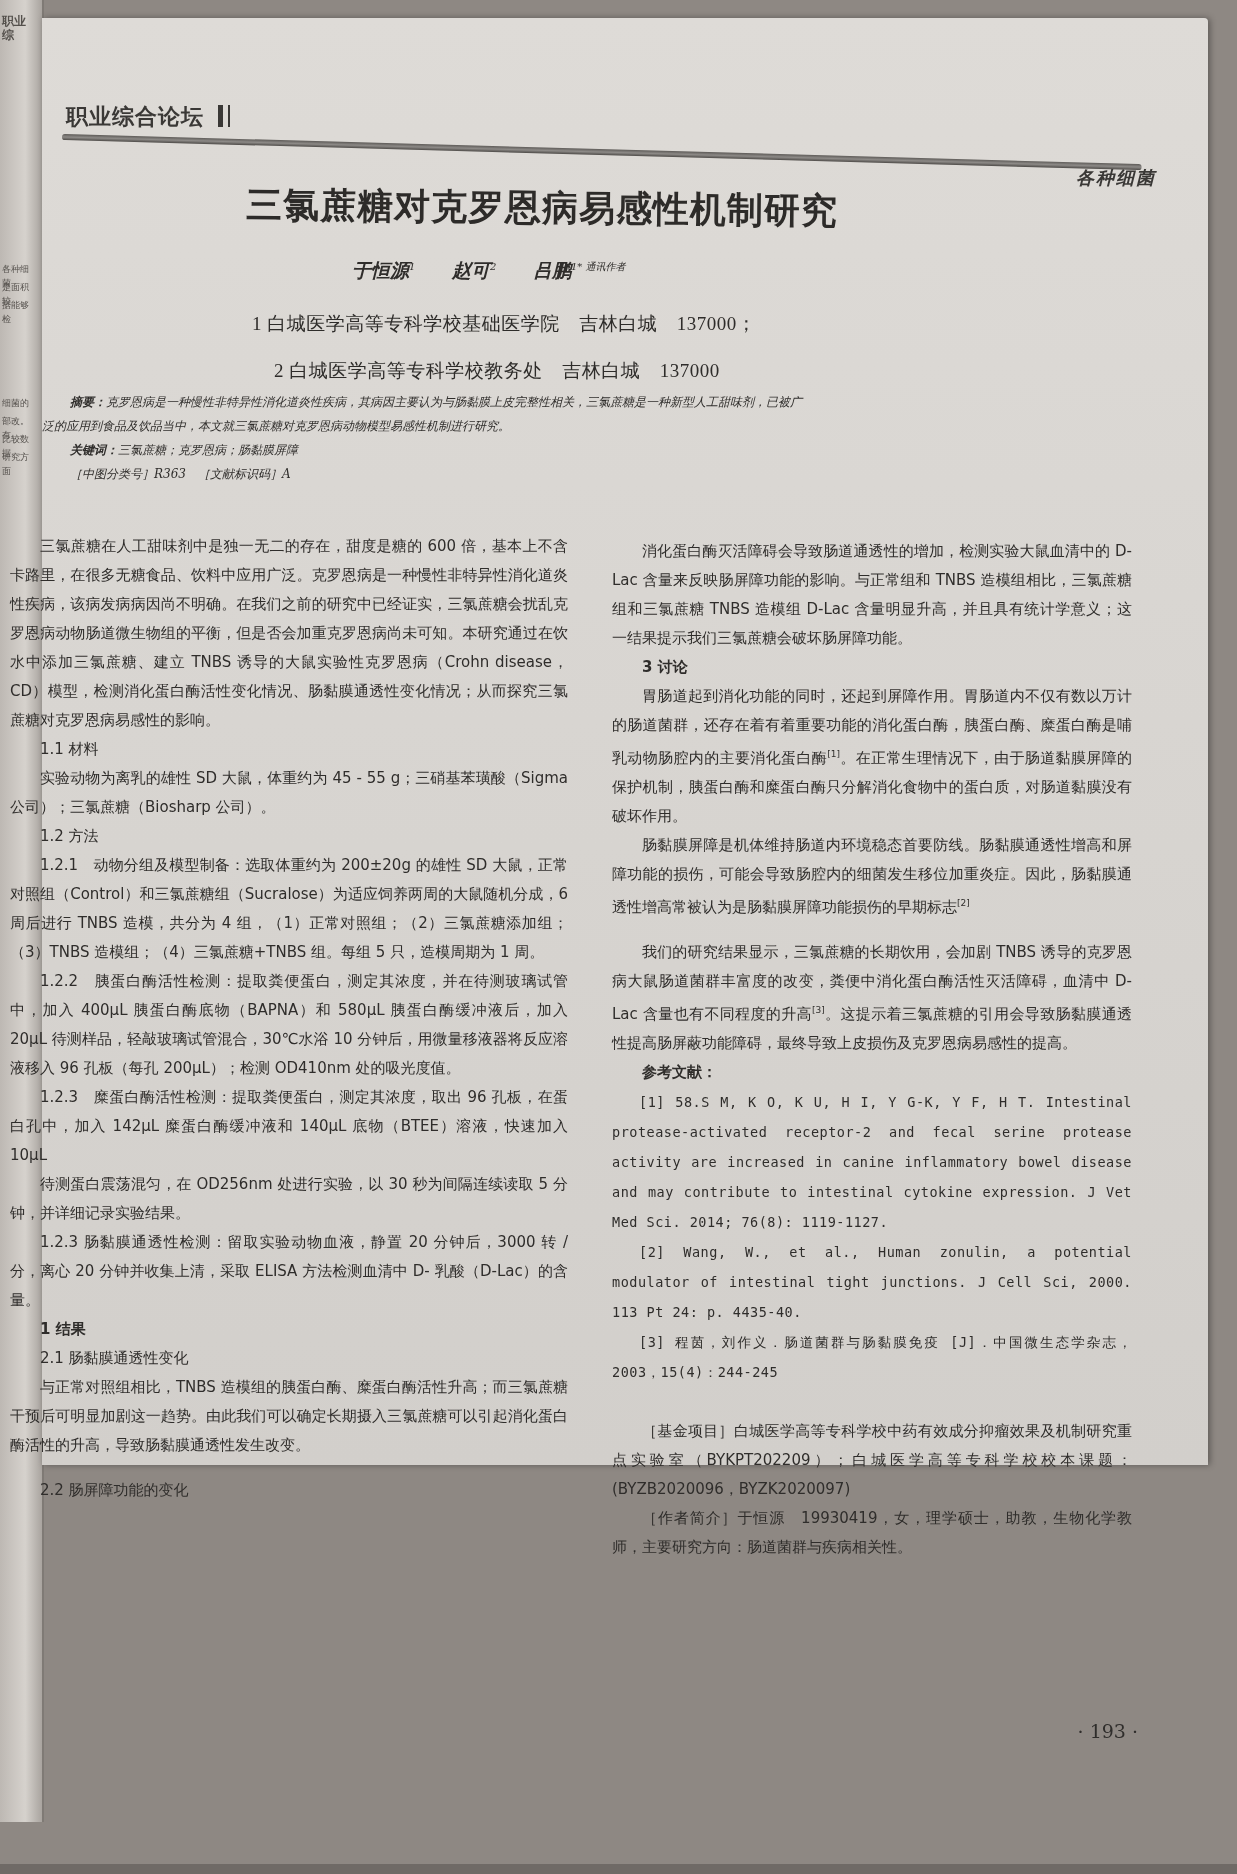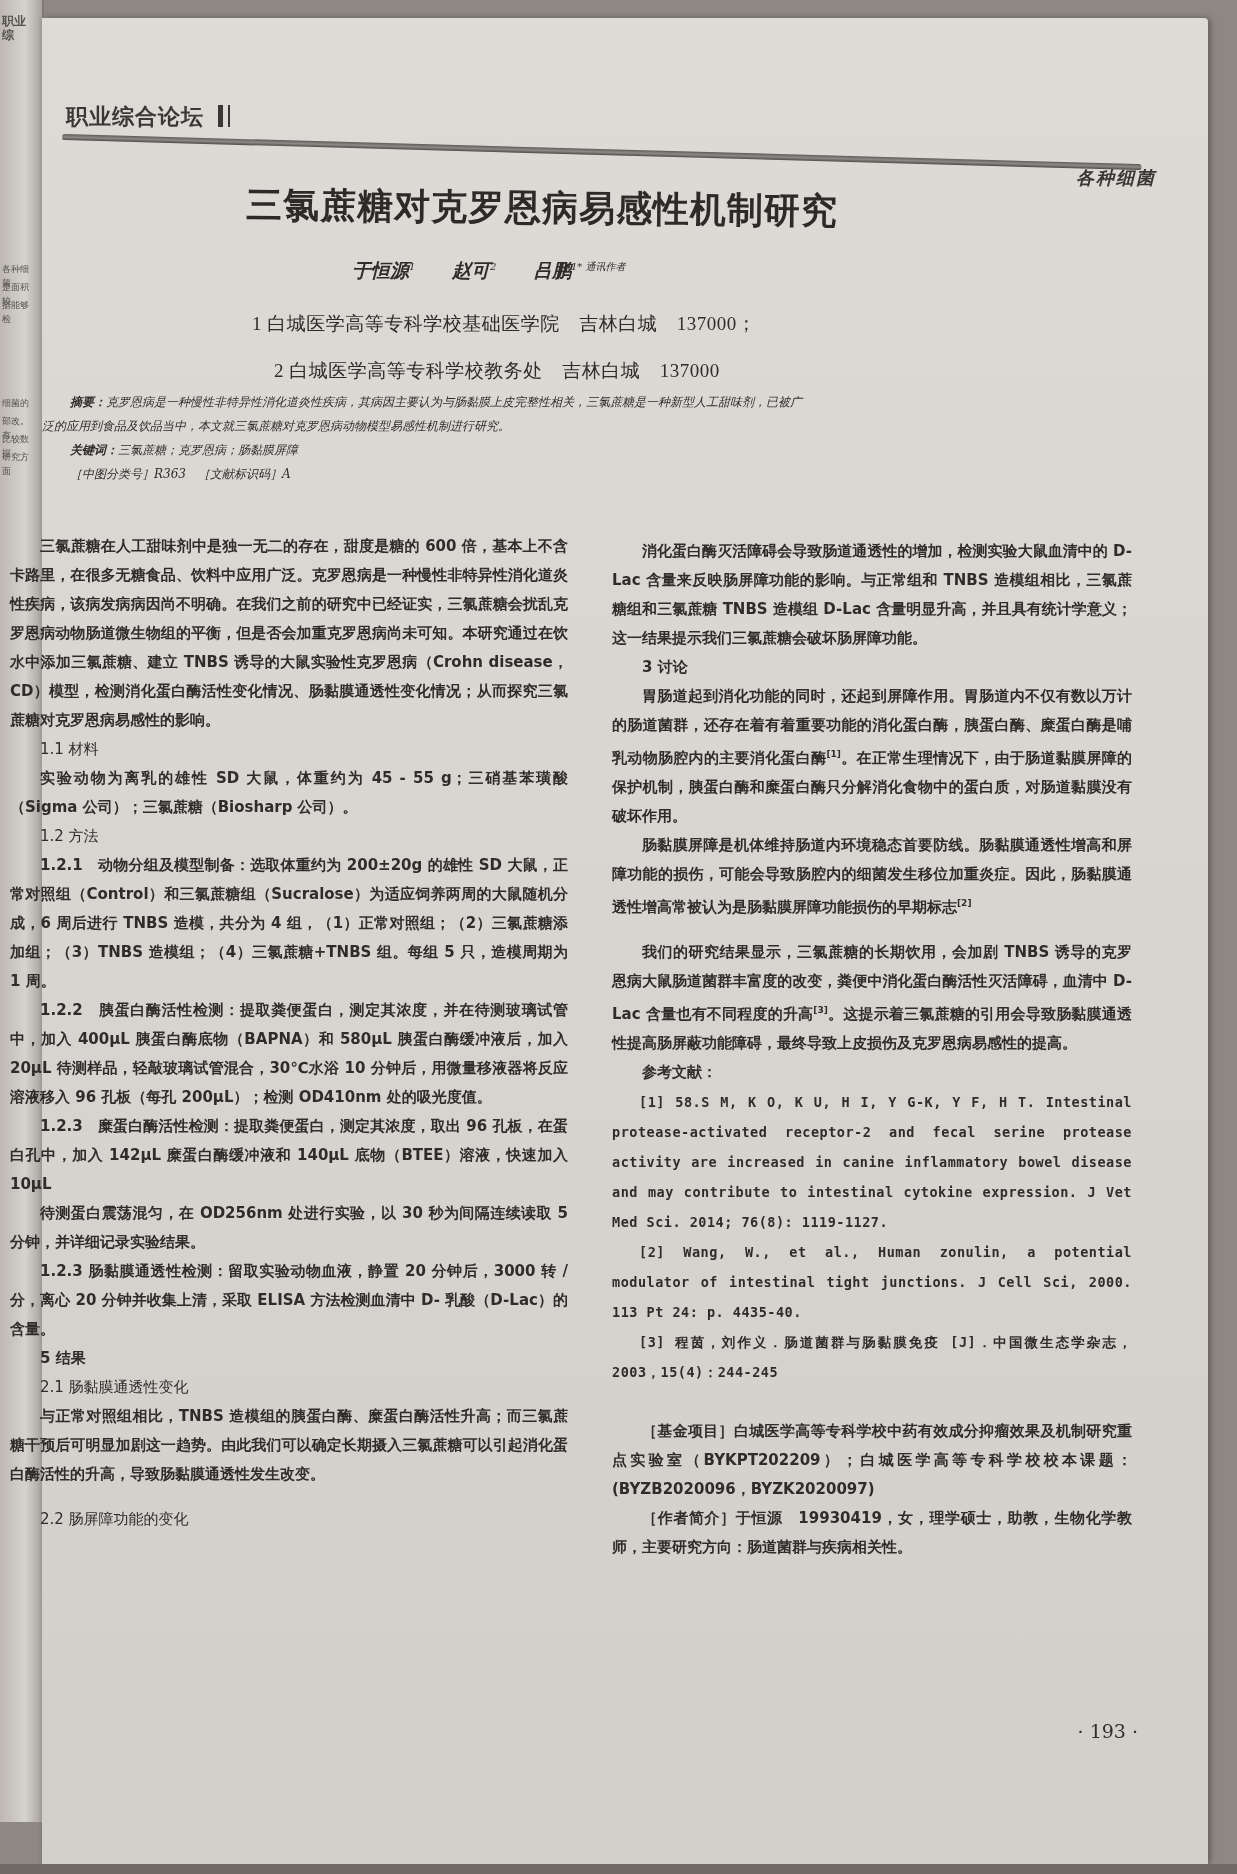--- a/index.html
+++ b/index.html
@@ -17,21 +17,21 @@
       border-right: 2px solid #7f7a75;
       overflow: hidden;
     }
     .prev-page .bleed {
       position: absolute; left: 2px; width: 34px;
       font-size: 9px; line-height: 14px; color: #55514d;
       writing-mode: horizontal-tb; word-break: break-all;
     }
     
     .page {
-      position: absolute; left: 42px; top: 18px; width: 1166px; height: 1846px;
+      position: absolute; left: 42px; top: 18px; width: 1166px; height: 1447px;
       background: linear-gradient(180deg, #dedbd7 0%, #d9d6d2 40%, #d2cfcb 100%);
       border-top-right-radius: 4px;
       box-shadow: 2px 0 6px rgba(0,0,0,0.35);
       padding-left: 24px;
     }
     .header-left {
       position: absolute; left: 24px; top: 84px;
       font-family: "DejaVu Sans", sans-serif; font-weight: bold;
       font-size: 22px; color: #3a3836; letter-spacing: 1px;
     }
@@ -75,21 +75,21 @@
     }
     .abstract .ind { padding-left: 28px; }
     .abstract .line { white-space: nowrap; }
 
     .col {
       position: absolute; font-family: "DejaVu Sans", sans-serif;
       font-size: 15px; line-height: 29px; color: #2f2d2b;
     }
     .col-left { left: -32px; top: 514px; width: 558px; }
     .col-right { left: 570px; top: 519px; width: 520px; }
-    .col p { text-align: justify; text-indent: 2em; font-weight: bold; }
+    .col p { text-align: justify; text-indent: 2em; }
     .col .h1 { font-weight: bold; text-indent: 2em; }
     .col .h2 { text-indent: 2em; }
     .col sup { font-size: 9px; }
     .ref { font-family: "DejaVu Sans Mono", monospace; font-size: 13.5px; line-height: 30px; letter-spacing: 0.5px; }
     .gap { height: 16px; }
     .page-no {
       position: absolute; right: 70px; top: 1702px;
       font-family: "DejaVu Serif", serif; font-size: 19px; color: #2f2d2b;
     }
     .bottom-strip {
@@ -140,21 +140,21 @@
   <div class="col col-left">
     <p>三氯蔗糖在人工甜味剂中是独一无二的存在，甜度是糖的 600 倍，基本上不含卡路里，在很多无糖食品、饮料中应用广泛。克罗恩病是一种慢性非特异性消化道炎性疾病，该病发病病因尚不明确。在我们之前的研究中已经证实，三氯蔗糖会扰乱克罗恩病动物肠道微生物组的平衡，但是否会加重克罗恩病尚未可知。本研究通过在饮水中添加三氯蔗糖、建立 TNBS 诱导的大鼠实验性克罗恩病（Crohn disease，CD）模型，检测消化蛋白酶活性变化情况、肠黏膜通透性变化情况；从而探究三氯蔗糖对克罗恩病易感性的影响。</p>
     <div class="h2">1.1 材料</div>
     <p>实验动物为离乳的雄性 SD 大鼠，体重约为 45 - 55 g；三硝基苯璜酸（Sigma 公司）；三氯蔗糖（Biosharp 公司）。</p>
     <div class="h2">1.2 方法</div>
     <p>1.2.1　动物分组及模型制备：选取体重约为 200±20g 的雄性 SD 大鼠，正常对照组（Control）和三氯蔗糖组（Sucralose）为适应饲养两周的大鼠随机分成，6 周后进行 TNBS 造模，共分为 4 组，（1）正常对照组；（2）三氯蔗糖添加组；（3）TNBS 造模组；（4）三氯蔗糖+TNBS 组。每组 5 只，造模周期为 1 周。</p>
     <p>1.2.2　胰蛋白酶活性检测：提取粪便蛋白，测定其浓度，并在待测玻璃试管中，加入 400μL 胰蛋白酶底物（BAPNA）和 580μL 胰蛋白酶缓冲液后，加入 20μL 待测样品，轻敲玻璃试管混合，30℃水浴 10 分钟后，用微量移液器将反应溶液移入 96 孔板（每孔 200μL）；检测 OD410nm 处的吸光度值。</p>
     <p>1.2.3　糜蛋白酶活性检测：提取粪便蛋白，测定其浓度，取出 96 孔板，在蛋白孔中，加入 142μL 糜蛋白酶缓冲液和 140μL 底物（BTEE）溶液，快速加入 10μL</p>
     <p>待测蛋白震荡混匀，在 OD256nm 处进行实验，以 30 秒为间隔连续读取 5 分钟，并详细记录实验结果。</p>
     <p>1.2.3 肠黏膜通透性检测：留取实验动物血液，静置 20 分钟后，3000 转 / 分，离心 20 分钟并收集上清，采取 ELISA 方法检测血清中 D- 乳酸（D-Lac）的含量。</p>
-    <div class="h1">5 结果</div>
+    <div class="h1">1 结果</div>
     <div class="h2">2.1 肠黏膜通透性变化</div>
     <p>与正常对照组相比，TNBS 造模组的胰蛋白酶、糜蛋白酶活性升高；而三氯蔗糖干预后可明显加剧这一趋势。由此我们可以确定长期摄入三氯蔗糖可以引起消化蛋白酶活性的升高，导致肠黏膜通透性发生改变。</p>
     <div class="gap"></div>
     <div class="h2">2.2 肠屏障功能的变化</div>
   </div>
 
   <div class="col col-right">
     <p>消化蛋白酶灭活障碍会导致肠道通透性的增加，检测实验大鼠血清中的 D-Lac 含量来反映肠屏障功能的影响。与正常组和 TNBS 造模组相比，三氯蔗糖组和三氯蔗糖 TNBS 造模组 D-Lac 含量明显升高，并且具有统计学意义；这一结果提示我们三氯蔗糖会破坏肠屏障功能。</p>
     <div class="h1">3 讨论</div>
     <p><span>胃肠道起到消化功能的同时，还起到屏障作用。胃肠道内不仅有数以万计的肠道菌群，还存在着有着重要功能的消化蛋白酶，胰蛋白酶、糜蛋白酶是哺乳动物肠腔内的主要消化蛋白酶</span><sup>[1]</sup><span>。在正常生理情况下，由于肠道黏膜屏障的保护机制，胰蛋白酶和糜蛋白酶只分解消化食物中的蛋白质，对肠道黏膜没有破坏作用。</span></p>

